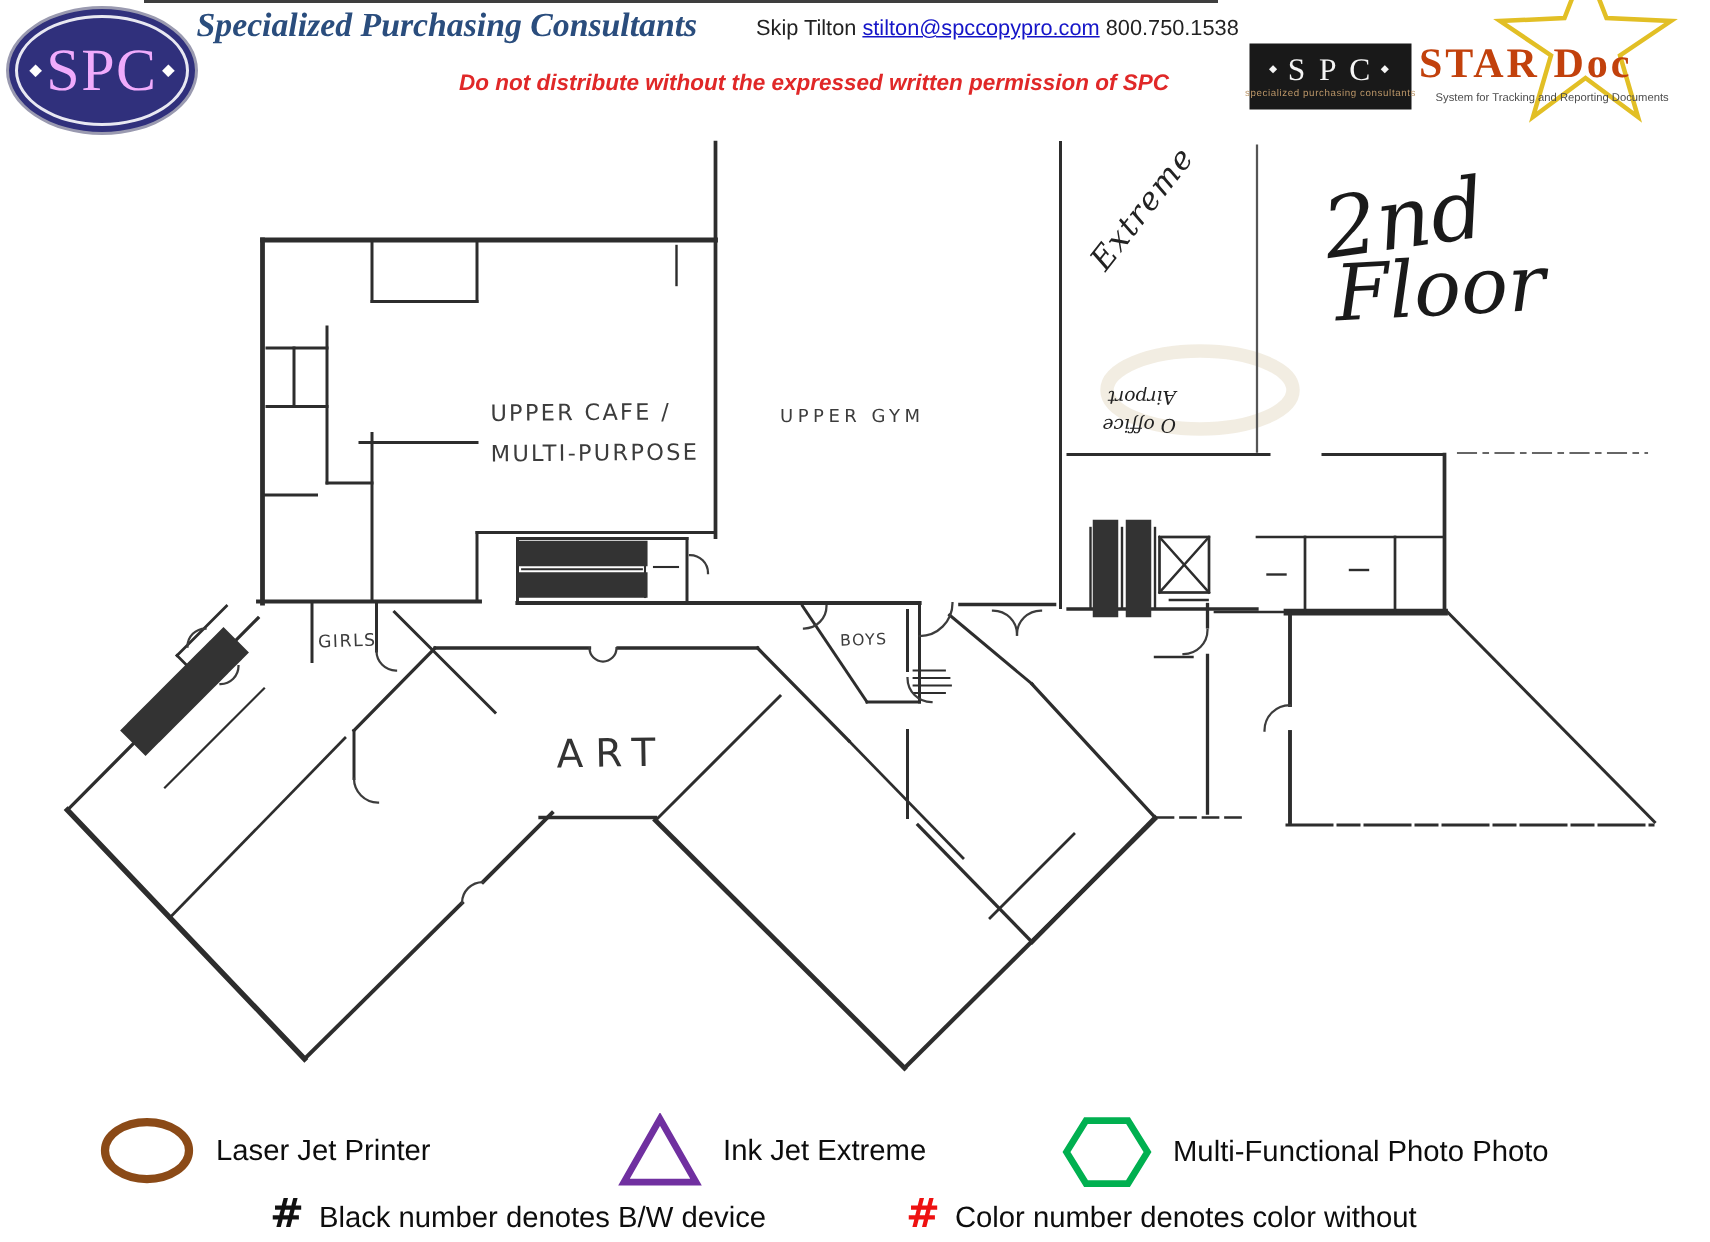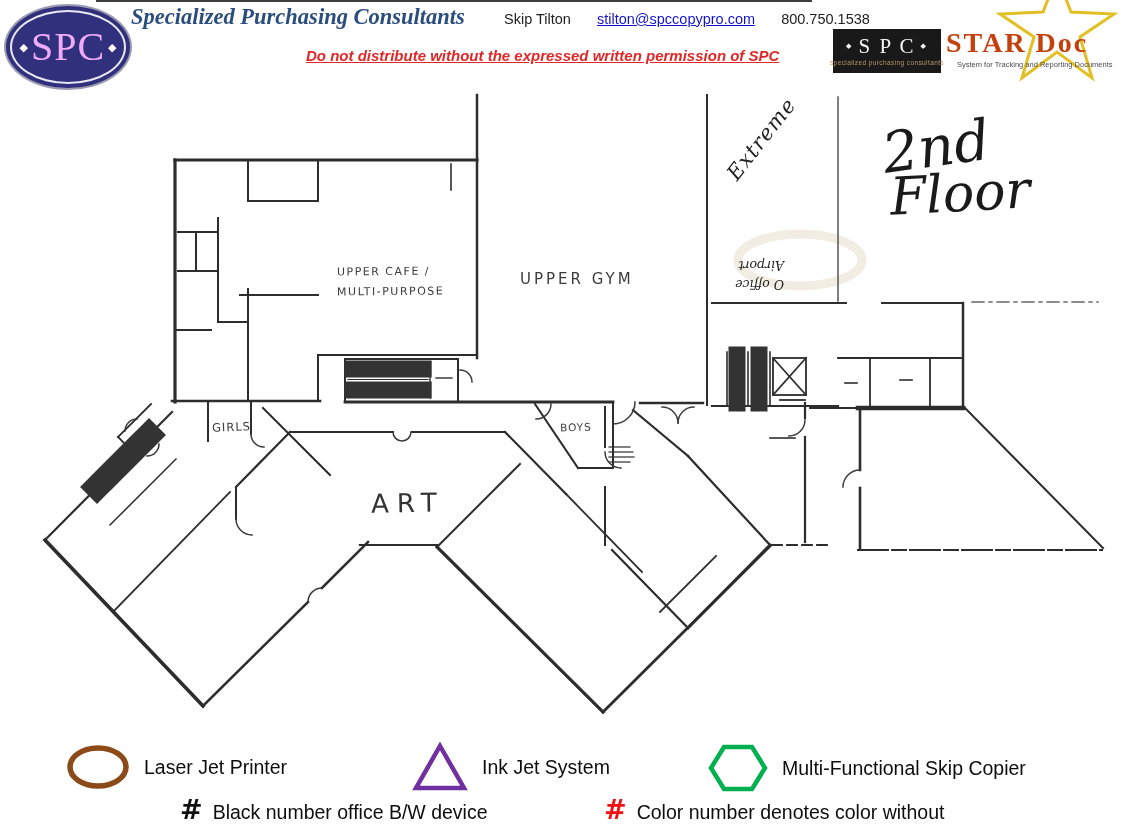--- a/index.html
+++ b/index.html
@@ -9,39 +9,39 @@
   .scan-artifact{position:absolute;top:0;left:96px;width:716px;height:2px;background:#1c1c1c;opacity:.85;}
   .spc-logo{position:absolute;left:4px;top:4px;width:124px;height:82px;background:#30307c;border-radius:50%;
             border:2px solid #9a9ab0;display:flex;align-items:center;justify-content:center;}
   .spc-logo-inner{width:112px;height:70px;border:2px solid #e8e8f2;border-radius:50%;
             display:flex;align-items:center;justify-content:center;gap:3px;}
   .spc-logo-text{font-family:"Liberation Serif",serif;color:#f0abfc;font-size:40px;line-height:1;letter-spacing:1px;}
   .spc-diamond{color:#fff;font-size:11px;line-height:1;}
   .company-title{position:absolute;left:131px;top:4px;font-family:"Liberation Serif",serif;
             font-style:italic;font-weight:bold;font-size:22.5px;color:#2a4d7d;white-space:nowrap;}
   .contact-row{position:absolute;left:504px;top:11px;font-size:14.5px;white-space:nowrap;color:#222;}
-  .contact-row .email{color:#1515c8;text-decoration:underline;margin:0 22px;cursor:pointer;}
+  .contact-row .email{color:#1515c8;text-decoration:underline;margin:0 0;cursor:pointer;}
   .warning{position:absolute;left:306px;top:47px;font-size:15px;font-weight:bold;font-style:italic;
-            color:#e02828;text-decoration:underline;white-space:nowrap;}
+            color:#e02828;white-space:nowrap;}
   .stardoc{position:absolute;left:830px;top:0;width:310px;height:88px;}
   .stardoc-star{position:absolute;left:0;top:0;}
   .stardoc-box{position:absolute;left:3px;top:29px;width:108px;height:44px;background:#191919;
             display:flex;flex-direction:column;align-items:center;justify-content:center;z-index:2;}
   .stardoc-box-row{display:flex;align-items:center;gap:5px;color:#f5f5f5;
             font-family:"Liberation Serif",serif;font-size:21px;letter-spacing:2px;line-height:1;}
   .stardoc-box-row .spc-diamond{font-size:7px;color:#f5f5f5;}
   .stardoc-box-sub{font-size:6.5px;color:#bb9668;letter-spacing:.4px;margin-top:2px;white-space:nowrap;}
   .stardoc-title{position:absolute;left:116px;top:27px;font-family:"Liberation Serif",serif;
             font-size:28px;font-weight:600;color:#c2410c;letter-spacing:2px;z-index:2;white-space:nowrap;}
   .stardoc-sub{position:absolute;left:127px;top:60px;font-size:7.5px;color:#4c4c4c;z-index:2;white-space:nowrap;}
   
   .plan-svg{position:absolute;left:0;top:0;z-index:0;}
   .plan-label{position:absolute;color:#3c3c3c;font-family:"DejaVu Sans",sans-serif;z-index:1;white-space:pre;}
-  .lbl-cafe{left:337px;top:262px;font-size:11px;letter-spacing:1.5px;line-height:1.8;transform:rotate(-.5deg);}
-  .lbl-gym{left:520px;top:270px;font-size:15px;letter-spacing:3px;}
+  .lbl-cafe{left:327px;top:262px;font-size:15px;letter-spacing:1.5px;line-height:1.8;transform:rotate(-.5deg);}
+  .lbl-gym{left:520px;top:270px;font-size:12px;letter-spacing:3px;}
   .lbl-girls{left:212px;top:420px;font-size:11.5px;letter-spacing:1px;transform:rotate(-2deg);}
   .lbl-boys{left:560px;top:421px;font-size:10.5px;letter-spacing:1px;transform:rotate(-2deg);}
   .lbl-art{left:371px;top:488px;font-size:26px;letter-spacing:8px;color:#333;transform:rotate(-1deg);}
   .handwriting{font-family:"DejaVu Serif",serif;font-style:italic;color:#222;}
   .lbl-extreme{left:722px;top:170px;font-size:21px;transform:rotate(-52deg);transform-origin:left top;letter-spacing:1px;}
   .lbl-airport{left:735px;top:255px;font-size:12.5px;transform:rotate(180deg);line-height:1.5;text-align:left;}
   .floor-title{position:absolute;left:872px;top:118px;z-index:1;font-family:"DejaVu Serif",serif;
             font-style:italic;color:#1a1a1a;line-height:.92;}
   .floor-title .l1{font-size:56px;transform:rotate(-8deg);display:block;margin-left:10px;}
   .floor-title .l2{font-size:52px;transform:rotate(-3deg);display:block;margin-left:18px;}
@@ -259,33 +259,33 @@
     <svg width="64" height="46" viewBox="0 0 64 46">
       <ellipse cx="32" cy="23" rx="28" ry="19" fill="none" stroke-width="5.5" stroke="#8B4A17"></ellipse>
     </svg>
     <span class="legend-label">Laser Jet Printer</span>
   </div>
 
   <div class="legend-item" style="left:412px;top:742px;">
     <svg width="56" height="50" viewBox="0 0 56 50">
       <polygon points="28,4 52,46 4,46" fill="none" stroke-width="4.5" stroke-linejoin="miter" stroke="#7030A0"></polygon>
     </svg>
-    <span class="legend-label">Ink Jet System</span>
+    <span class="legend-label">Ink Jet Extreme</span>
   </div>
 
   <div class="legend-item" style="left:708px;top:744px;">
     <svg width="60" height="48" viewBox="0 0 60 48">
       <polygon points="16,3 44,3 57,24 44,45 16,45 3,24" fill="none" stroke-width="4.5" stroke-linejoin="miter" stroke="#00B050"></polygon>
     </svg>
-    <span class="legend-label">Multi-Functional Skip Copier</span>
+    <span class="legend-label">Multi-Functional Photo Photo</span>
   </div>
 
   <div class="legend-note" style="left:180px;top:796px;">
     <span class="hash hash-black">#</span>
-    <span class="legend-label">Black number office B/W device</span>
+    <span class="legend-label">Black number denotes B/W device</span>
   </div>
 
   <div class="legend-note" style="left:604px;top:796px;">
     <span class="hash hash-red">#</span>
     <span class="legend-label">Color number denotes color without</span>
   </div>
 
 </div>
 
 </body></html>

